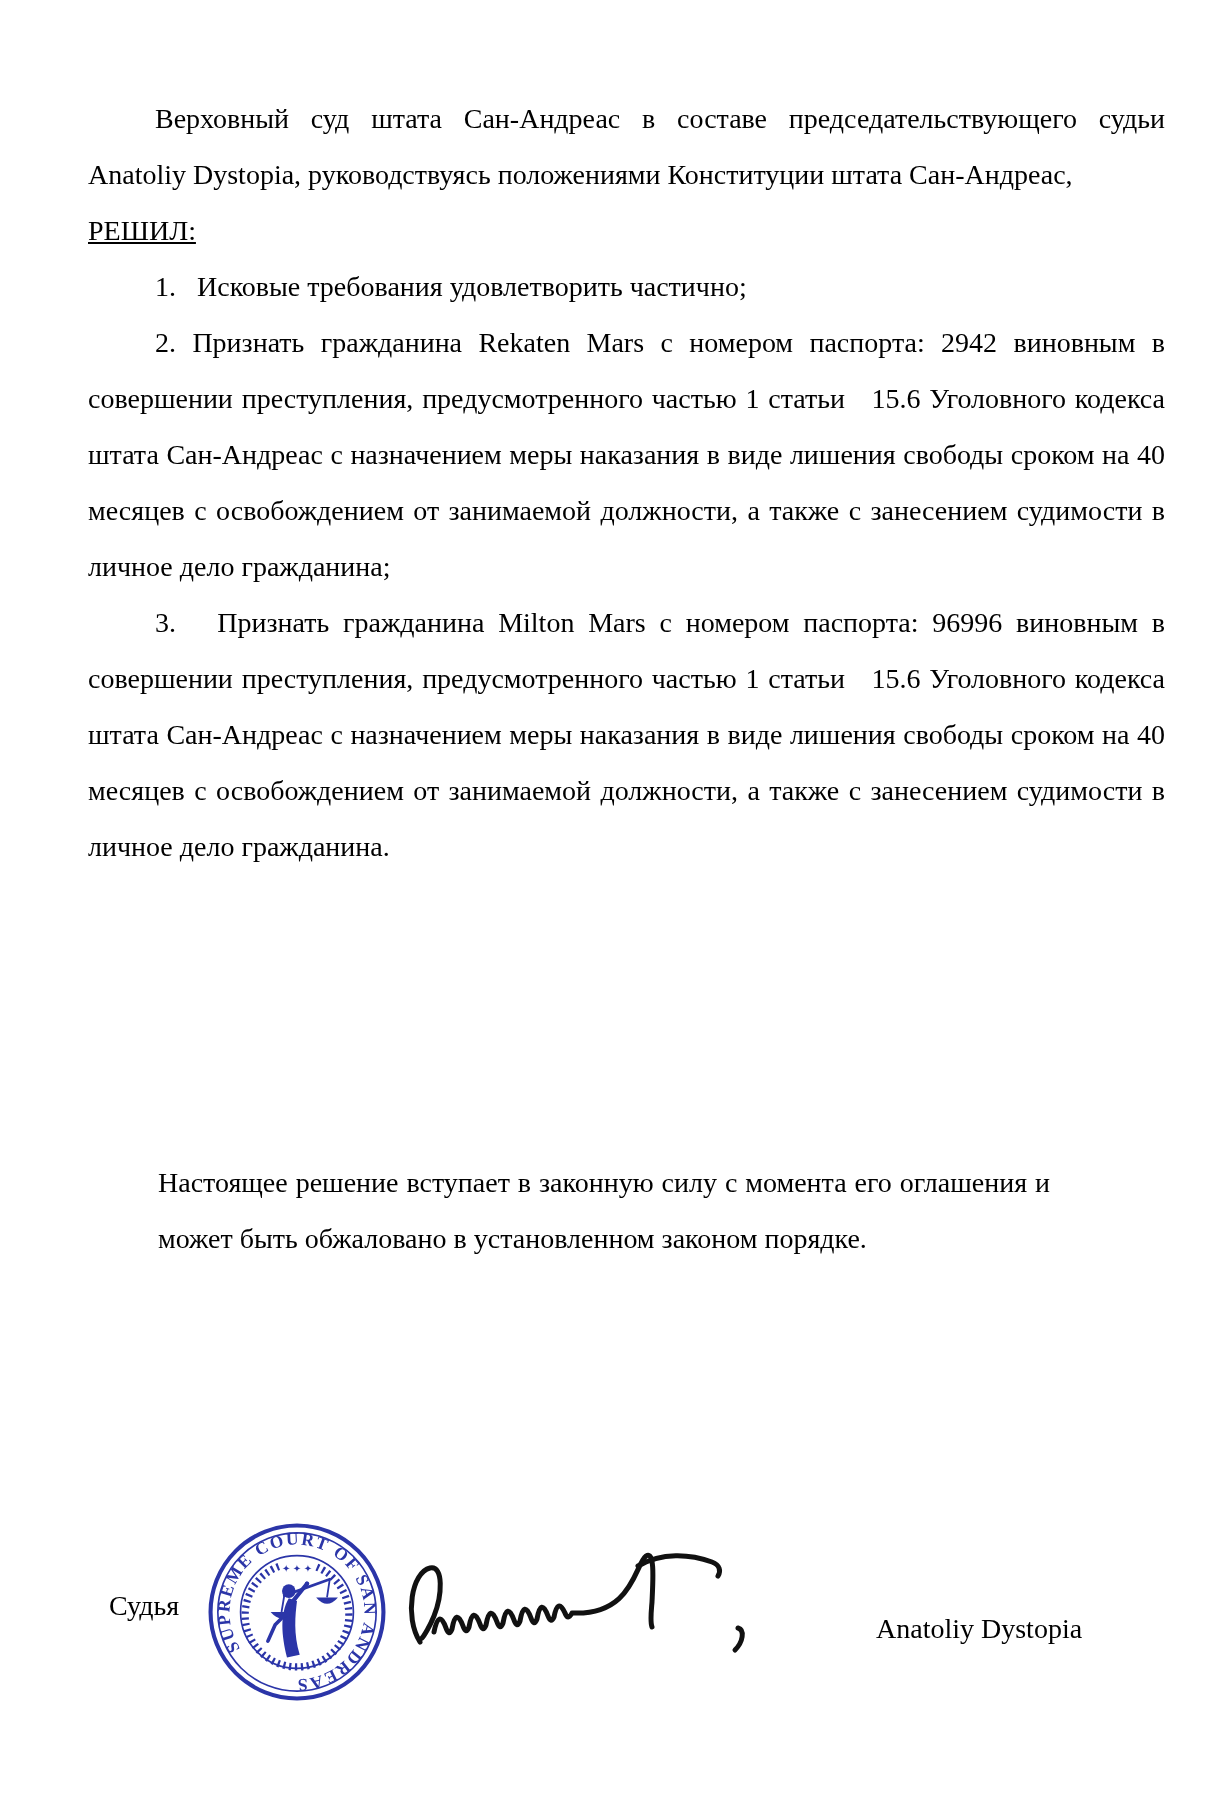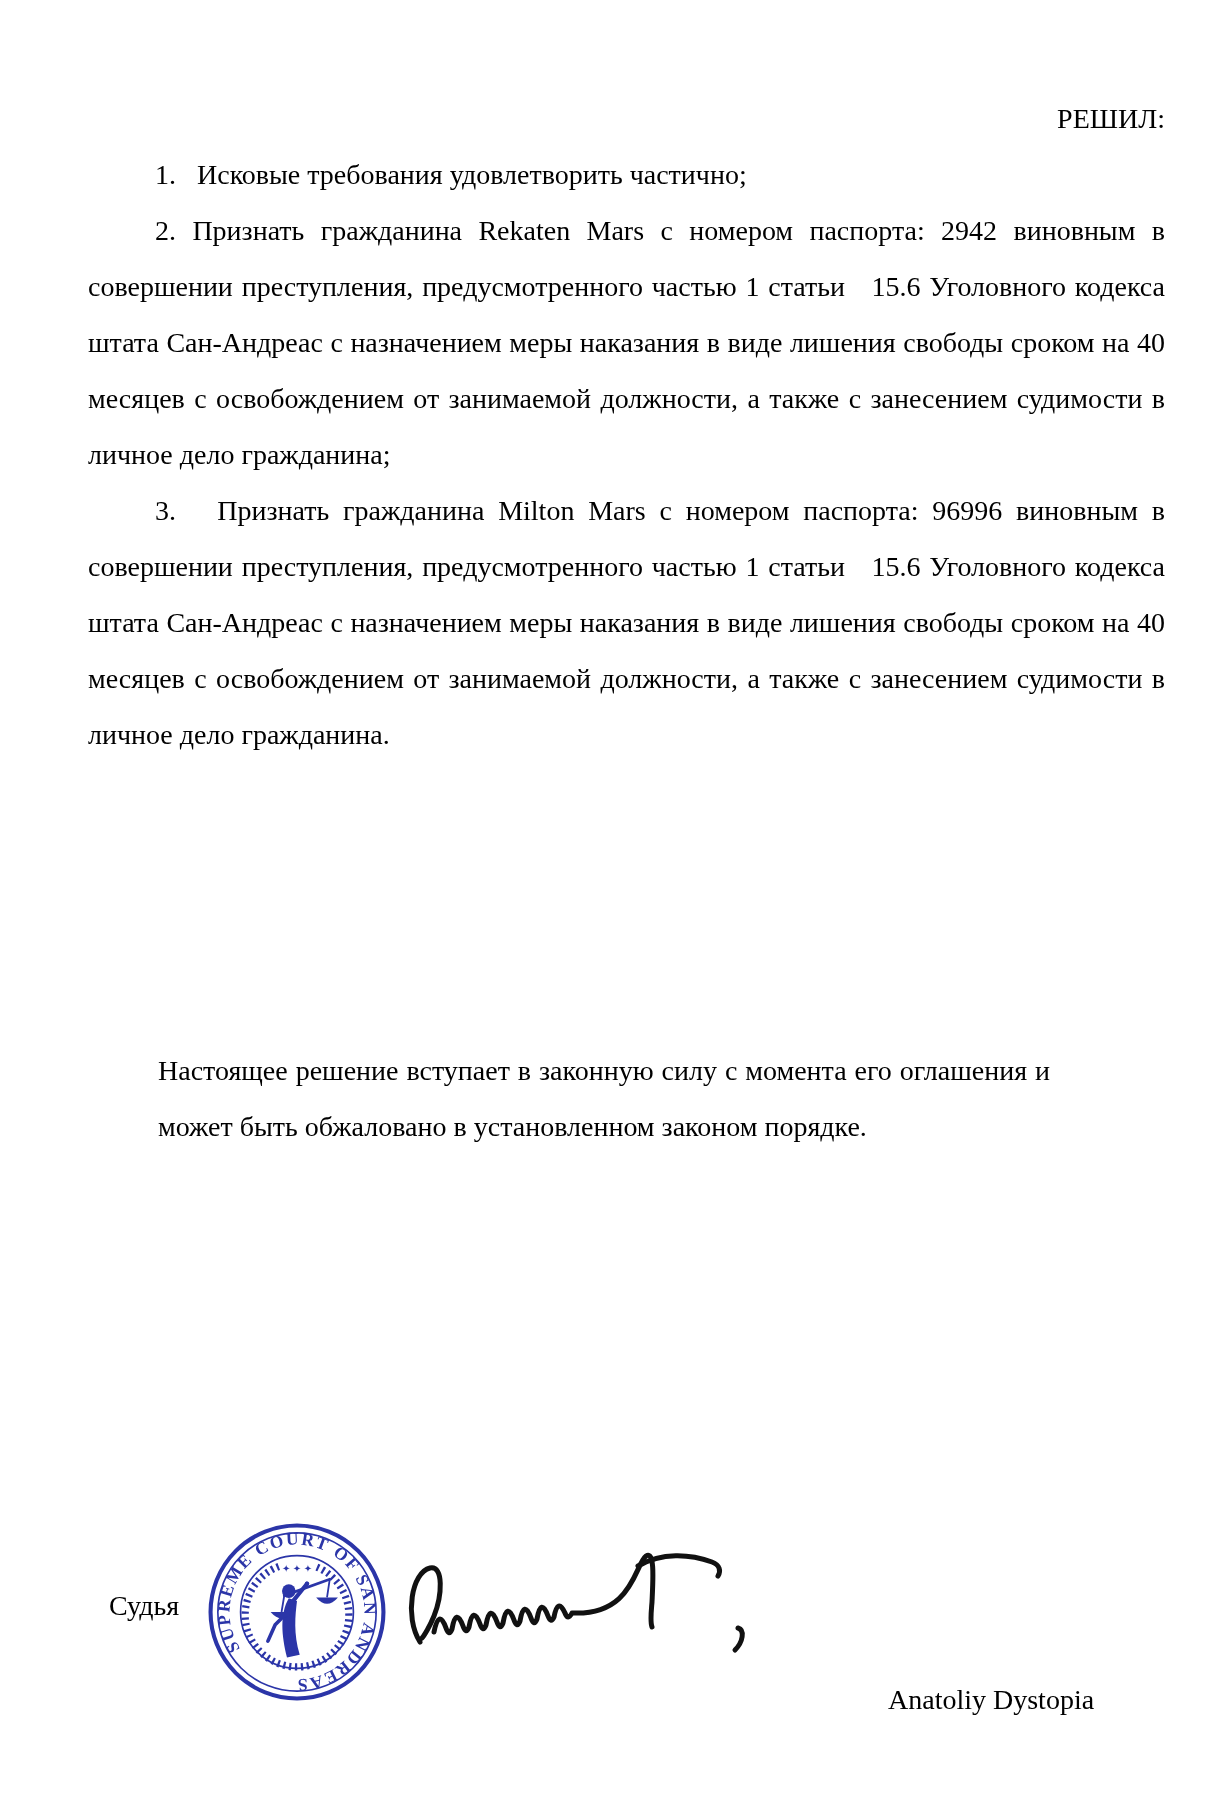--- a/index.html
+++ b/index.html
@@ -17,43 +17,44 @@
     left:88px;
     top:0;
     width:1077px;
     padding-top:91px;
     font-size:28px;
     line-height:56px;
     text-align:justify;
   }
   .content p{margin:0;}
   p.body-par{text-indent:67px;}
-  p.centered{text-align:right;text-indent:0;}
+  p.centered{text-align:left;text-indent:0;text-decoration:underline;}
   p.closing{
     font-weight:normal;
     margin:280px 115px 0 70px !important;
     text-indent:0;
   }
   .sig-label,.sig-name{
     position:absolute;
     font-size:28px;
     line-height:33px;
     white-space:nowrap;
   }
   .sig-label{left:109px;top:1589px;}
-  .sig-name{left:876px;top:1683px;margin-left:12px;}
+  .sig-name{left:876px;top:1612px;}
   .seal{position:absolute;left:206px;top:1521px;}
   .signature{position:absolute;left:390px;top:1530px;}
 </style>
 </head>
 <body>
 
 <div class="page">
 
   <div class="content">
+    <p class="body-par">Верховный суд штата Сан-Андреас в составе председательствующего судьи Anatoliy Dystopia, руководствуясь положениями Конституции штата Сан-Андреас,</p>
     <p class="centered">РЕШИЛ:</p>
     <p class="body-par">1.&nbsp;&nbsp;&nbsp;Исковые требования удовлетворить частично;</p>
     <p class="body-par">2. Признать гражданина Rekaten Mars с номером паспорта: 2942 виновным в совершении преступления, предусмотренного частью 1 статьи &nbsp;&nbsp;15.6 Уголовного кодекса штата Сан-Андреас с назначением меры наказания в виде лишения свободы сроком на 40 месяцев с освобождением от занимаемой должности, а также с занесением судимости в личное дело гражданина;</p>
     <p class="body-par">3.&nbsp;&nbsp;&nbsp;Признать гражданина Milton Mars с номером паспорта: 96996 виновным в совершении преступления, предусмотренного частью 1 статьи &nbsp;&nbsp;15.6 Уголовного кодекса штата Сан-Андреас с назначением меры наказания в виде лишения свободы сроком на 40 месяцев с освобождением от занимаемой должности, а также с занесением судимости в личное дело гражданина.</p>
     <p class="closing">Настоящее решение вступает в законную силу с момента его оглашения и может быть обжаловано в установленном законом порядке.</p>
   </div>
 
   <div class="sig-label">Судья</div>
 
   <svg class="seal" width="182" height="182" viewBox="0 0 200 200" color="#2b35a8">

